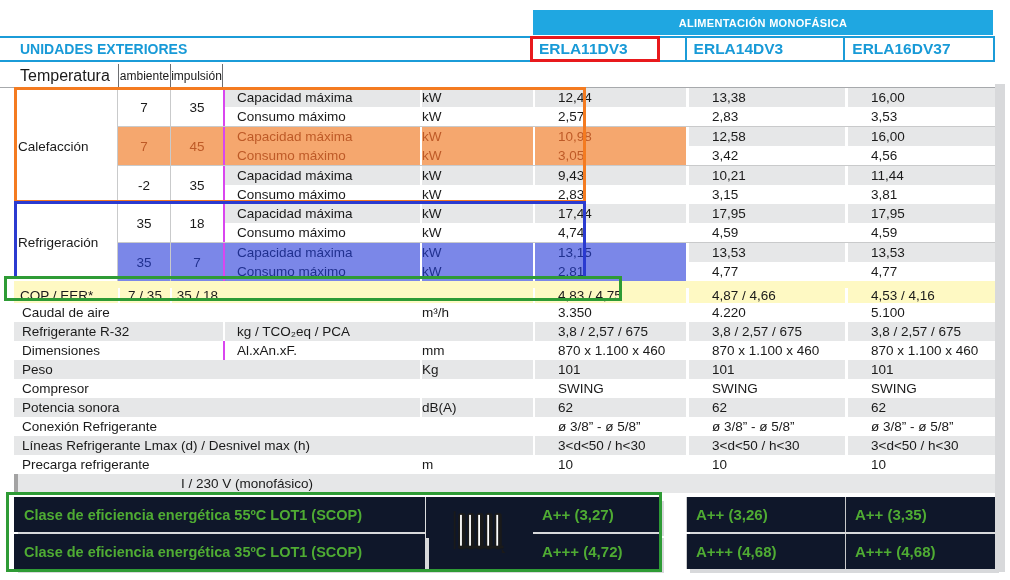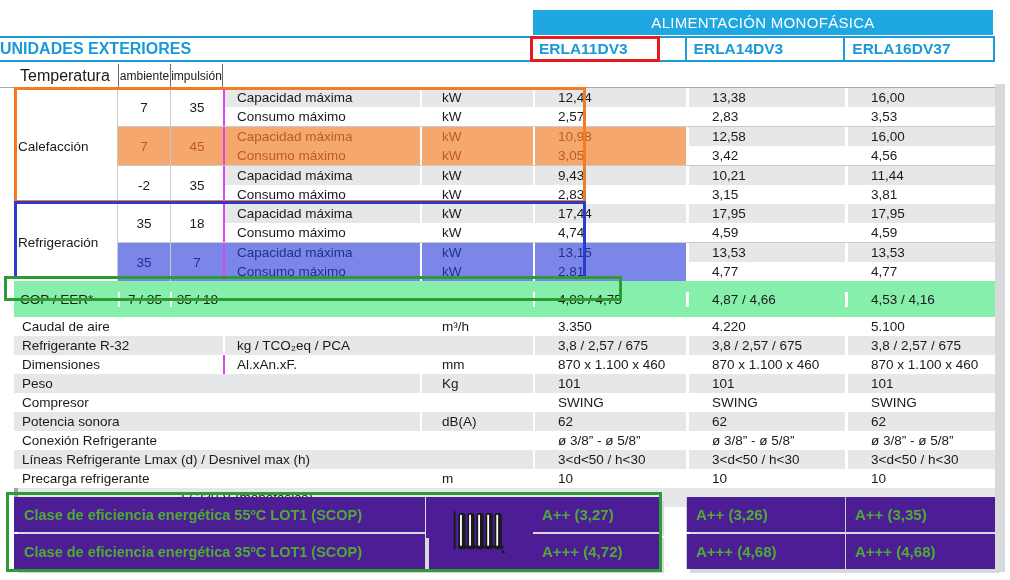--- a/index.html
+++ b/index.html
@@ -2,25 +2,25 @@
 <html><head>
 <meta charset="utf-8">
 <style>
 *{margin:0;padding:0;box-sizing:border-box}
 body{background:#fff}
 .page{position:relative;width:1010px;height:580px;background:#fff;overflow:hidden;
   font-family:"Liberation Sans",sans-serif;color:#1A1A1A}
 
 
 .ps-bar{position:absolute;left:533px;top:10px;width:460px;height:25px;background:#1FA7E1;
-  color:#fff;font-weight:normal;font-size:15px;display:flex;align-items:center;justify-content:center;letter-spacing:.3px}
+  color:#fff;font-weight:bold;font-size:11px;display:flex;align-items:center;justify-content:center;letter-spacing:.3px}
 .models-row{position:absolute;left:0;top:36px;width:995px;height:26px;
   border-top:2px solid #1B9CD8;border-bottom:2px solid #1B9CD8;border-right:2px solid #1B9CD8;
   display:flex;font-weight:bold;color:#189AD7}
-.ue{width:533px;display:flex;align-items:center;font-size:16px}
+.ue{width:533px;display:flex;align-items:center;padding-left:20px;font-size:14px}
 .m-cell{display:flex;align-items:center;padding-left:7px;font-size:15.5px;border-left:2px solid #1B9CD8}
 .m1{width:153px;border-left:none}.m2{width:159px}.m3{width:150px}
 
 .th-row{position:absolute;left:0;top:64px;width:995px;height:24px;display:flex;
   border-bottom:1px solid #A7A9AC;font-size:12px}
 .th-sp{width:14px}
 .th-t{width:104px;font-size:16px;display:flex;align-items:center;padding-left:6px}
 .th-a{width:52px;border-left:1px solid #6D6E71;display:flex;align-items:center;justify-content:center}
 .th-i{width:53px;border-left:1px solid #6D6E71;border-right:1px solid #6D6E71;display:flex;align-items:center;justify-content:center}
 
@@ -31,42 +31,42 @@
 .b-groups{flex:1;border-left:1px solid #C9CACB}
 .grp{display:flex}
 .grp+.grp{border-top:1px solid #C9CACB}
 .g-amb{width:52px;display:flex;align-items:center;justify-content:center}
 .g-imp{width:53px;border-left:1px solid #C9CACB;display:flex;align-items:center;justify-content:center}
 .g-rows{flex:1}
 .r{display:flex;height:19px;align-items:stretch}
 .g{background:#E6E7E8}
 .c-desc{width:197px;display:flex;align-items:center;padding-left:12px;border-left:2px solid #d946ef}
 .c-descw{width:310px;display:flex;align-items:center;padding-left:12px;border-left:2px solid #fff}
-.c-unit{width:113px;display:flex;align-items:center;padding-left:20px;border-left:2px solid #fff}
+.c-unit{width:113px;display:flex;align-items:center;padding-left:0;border-left:2px solid #fff}
 .c-v{display:flex;align-items:center;padding-left:23px}
 .c-v1{width:153px;border-left:2px solid #fff}
 .c-v2{width:159px;border-left:3px solid #fff}
 .c-v3{width:150px;border-left:3px solid #fff}
 .hl-o{background:#F5A76E;color:#BE5A27}
 .hl-b{background:#7B87E8;color:#20308F}
 
-.cop{display:flex;height:36px;align-items:center;background:#86efac}
+.cop{display:flex;height:22px;align-items:flex-end;background:#fef9c3}
 .cop-l{width:104px;display:flex;align-items:center;padding-left:6px}
 .cop-a{width:52px;border-left:2px solid #fff;display:flex;align-items:center;justify-content:center}
 .cop-i{width:53px;border-left:2px solid #fff;display:flex;align-items:center;justify-content:center}
 .cop-sp{width:310px;border-left:2px solid #fff}
 
 .cl{display:flex;align-items:center;padding-left:8px}
 .w1{width:209px}.w2{width:406px}.w3{width:519px}
 .c-merged{width:462px;border-left:4px solid #a3a3a3;display:flex;align-items:center;justify-content:center}
 
 
 .eff{position:absolute;left:14px;top:497px;width:981px;display:grid;
   grid-template-columns:411px 108px 127px 26px 159px 150px;grid-template-rows:35px 35px;row-gap:2px}
-.e-cell{background:#4c1d95;box-shadow:4px 4px 0 #D8D9DB;display:flex;align-items:center}
+.e-cell{background:#0f172a;box-shadow:4px 4px 0 #D8D9DB;display:flex;align-items:center}
 .e-label{padding-left:10px;color:#4FAC33;font-weight:bold;font-size:14.5px}
 .e-val{padding-left:9px;color:#4FAC33;font-weight:bold;font-size:15px}
 .e-icon{grid-column:2;grid-row:1/3;justify-content:center;border-left:1px solid #DCDDDE}
 .e-div{border-left:1px solid #C9CACB}
 
 
 .ann{position:absolute;border:3px solid;pointer-events:none;background:transparent}
 .ann-orange{left:14px;top:87px;width:572px;height:116px;border-color:#F47B20}
 .ann-blue{left:14px;top:201px;width:572px;height:78px;border-color:#2B3BD0}
 .ann-green-cop{left:4px;top:276px;width:618px;height:25px;border-color:#2E9B35}

